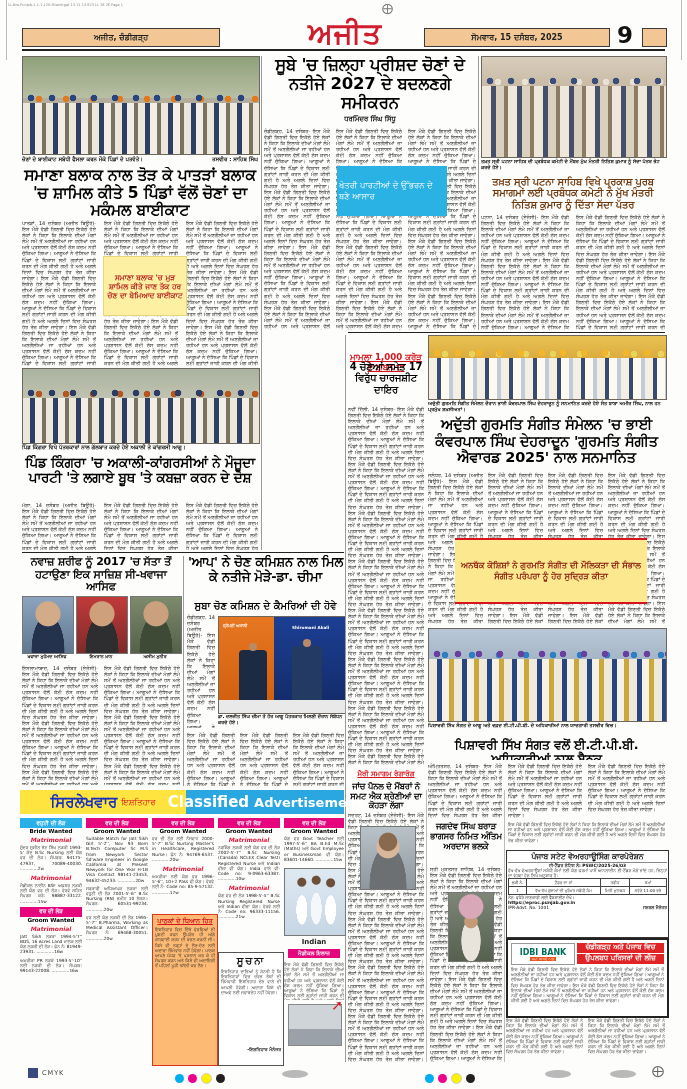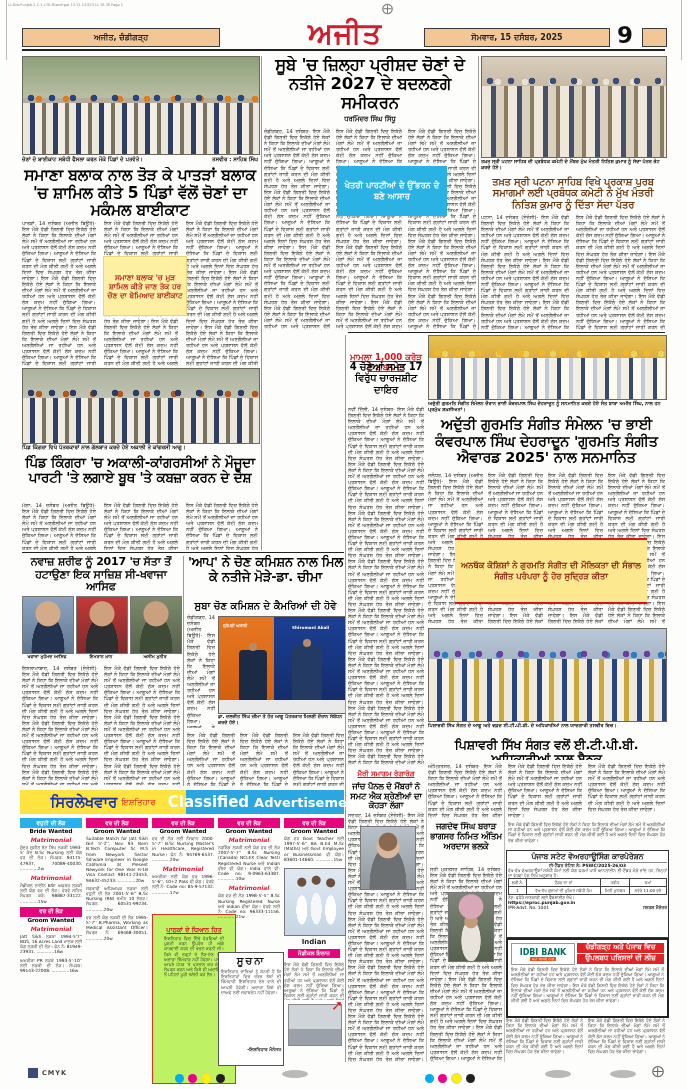--- a/index.html
+++ b/index.html
@@ -18,32 +18,32 @@
   .ph>div{position:absolute}
   .sky{inset:0 0 58% 0;background:linear-gradient(#ccd6cf,#aab39c)}
   .heads{left:0;right:0;height:15px;
     background:
       repeating-radial-gradient(circle at 8px 8px,var(--t1,#27457e) 0 3px,transparent 3.6px 100%) 0 0/21px 15px,
       repeating-radial-gradient(circle at 6px 9px,var(--t2,#d4701e) 0 3px,transparent 3.6px 100%) 10px 0/27px 15px}
   .bodies{left:0;right:0;bottom:0;
     background:repeating-linear-gradient(90deg,#ece7db 0 7px,#2e3f63 7px 12px,#f2eee5 12px 19px,#7a7260 19px 23px)}
   .quote{background:#fdf0a2;border:1px solid #e8d67a;color:#b3231f;font-weight:bold;text-align:center;
          display:flex;align-items:center;padding:2px 3px;overflow:hidden}
-  .bluebox{background:#2bb2e5;color:#fff;font-weight:bold;text-align:center;display:flex;align-items:center;
+  .bluebox{background:#2bb2e5;color:#fff;font-weight:normal;text-align:left;display:flex;align-items:center;
            justify-content:center;padding:2px;overflow:hidden}
   .ybox{background:#fce98f;border-top:2px solid #d6151c;border-bottom:2px solid #d6151c;color:#8a1f10;
         font-weight:bold;text-align:center;display:flex;align-items:center;padding:2px 4px;overflow:hidden}
   .kick{color:#d6151c;font-weight:bold;text-align:center;text-decoration:underline;overflow:hidden}
   .byline{font-weight:bold;text-align:center;color:#000;overflow:hidden}
   .chead{height:10px;display:flex;align-items:center;justify-content:center;color:#fff;font-weight:bold;font-size:5.6px}
   .chead-en{font-size:5.6px;font-weight:bold;text-align:center;color:#000;height:8px}
   .matri{color:#e3183a;font-weight:bold;font-style:italic;font-size:6px;text-align:center;height:9px}
   .cad{margin:0 0 3px 0}
   .cadbox{position:absolute;top:0;bottom:0;left:0;right:0;overflow:hidden}
-  .notice{border:1px solid #e0331b;background:#bef264;overflow:hidden;padding:11px}
+  .notice{border:1px solid #e0331b;background:#fdba74;overflow:hidden;padding:2px}
   .notice .t{color:#d6151c;font-weight:bold;font-size:6.5px;text-align:center;text-decoration:underline}
   .snotice{border:1px solid #555;background:#fff;overflow:hidden;padding:2px}
   .snotice .t{font-weight:bold;font-size:10px;text-align:center;letter-spacing:2px}
   .portrait{border:1px solid #777;overflow:hidden}
   .dots span{display:inline-block;width:9px;height:9px;border-radius:50%;margin-right:4px;vertical-align:middle}
   .oval{background:#b9b9b9;border-radius:50%/50%}
   .tbl{width:100%;border-collapse:collapse;font-size:4px}
   .tbl th,.tbl td{border:1px solid #444;padding:1px;text-align:center;font-weight:normal}
   .idbi-red{background:#e02325;color:#fff;font-weight:bold;text-align:center}
   .press-half{position:absolute;top:0;bottom:14%}
@@ -307,21 +307,21 @@
       <span style="background:#e8551e;color:#fff;font-size:3.6px;padding:0 2px">ਸਦਾ ਆਪਣੇ ਨਾਲ</span>
     </div>
     <div class="abs idbi-red" style="left:69px;top:3px;width:87px;height:10px;font-size:7px">ਚੰਡੀਗੜ੍ਹ ਅਤੇ ਪੰਜਾਬ ਵਿਚ</div>
     <div class="abs idbi-red" style="left:69px;top:14px;width:87px;height:10px;font-size:7px">ਉਪਲਬਧ ਪਰਿਸਰਾਂ ਦੀ ਲੀਜ਼</div>
     <div class="abs body4" style="left:3px;top:27px;width:153px;height:46px">ਇਸ ਮੌਕੇ ਵੱਡੀ ਗਿਣਤੀ ਵਿਚ ਇਕੱਠੇ ਹੋਏ ਲੋਕਾਂ ਨੇ ਕਿਹਾ ਕਿ ਇਲਾਕੇ ਦੀਆਂ ਮੰਗਾਂ ਲੰਮੇ ਸਮੇਂ ਤੋਂ ਅਣਗੌਲੀਆਂ ਜਾ ਰਹੀਆਂ ਹਨ ਅਤੇ ਪ੍ਰਸ਼ਾਸਨ ਵੱਲੋਂ ਕੋਈ ਠੋਸ ਕਦਮ ਨਹੀਂ ਚੁੱਕਿਆ ਗਿਆ। ਆਗੂਆਂ ਨੇ ਦੱਸਿਆ ਕਿ ਪਿੰਡਾਂ ਦੇ ਵਿਕਾਸ ਲਈ ਗ੍ਰਾਂਟਾਂ ਜਾਰੀ ਕਰਨ ਦੀ ਮੰਗ ਕੀਤੀ ਗਈ ਹੈ ਅਤੇ ਅਗਲੇ ਦਿਨਾਂ ਵਿਚ ਸੰਘਰਸ਼ ਹੋਰ ਤੇਜ਼ ਕੀਤਾ ਜਾਵੇਗਾ। ਇਸ ਮੌਕੇ ਵੱਡੀ ਗਿਣਤੀ ਵਿਚ ਇਕੱਠੇ ਹੋਏ ਲੋਕਾਂ ਨੇ ਕਿਹਾ ਕਿ ਇਲਾਕੇ ਦੀਆਂ ਮੰਗਾਂ ਲੰਮੇ ਸਮੇਂ ਤੋਂ ਅਣਗੌਲੀਆਂ ਜਾ ਰਹੀਆਂ ਹਨ ਅਤੇ ਪ੍ਰਸ਼ਾਸਨ ਵੱਲੋਂ ਕੋਈ ਠੋਸ ਕਦਮ ਨਹੀਂ ਚੁੱਕਿਆ ਗਿਆ। ਆਗੂਆਂ ਨੇ ਦੱਸਿਆ ਕਿ ਪਿੰਡਾਂ ਦੇ ਵਿਕਾਸ ਲਈ ਗ੍ਰਾਂਟਾਂ ਜਾਰੀ ਕਰਨ ਦੀ ਮੰਗ ਕੀਤੀ ਗਈ ਹੈ ਅਤੇ ਅਗਲੇ ਦਿਨਾਂ ਵਿਚ ਸੰਘਰਸ਼ ਹੋਰ ਤੇਜ਼ ਕੀਤਾ ਜਾਵੇਗਾ। </div>
   </div>
   <div class="abs body4" style="left:506px;top:1018px;width:77px;height:44px">ਇਸ ਮੌਕੇ ਵੱਡੀ ਗਿਣਤੀ ਵਿਚ ਇਕੱਠੇ ਹੋਏ ਲੋਕਾਂ ਨੇ ਕਿਹਾ ਕਿ ਇਲਾਕੇ ਦੀਆਂ ਮੰਗਾਂ ਲੰਮੇ ਸਮੇਂ ਤੋਂ ਅਣਗੌਲੀਆਂ ਜਾ ਰਹੀਆਂ ਹਨ ਅਤੇ ਪ੍ਰਸ਼ਾਸਨ ਵੱਲੋਂ ਕੋਈ ਠੋਸ ਕਦਮ ਨਹੀਂ ਚੁੱਕਿਆ ਗਿਆ। ਆਗੂਆਂ ਨੇ ਦੱਸਿਆ ਕਿ ਪਿੰਡਾਂ ਦੇ ਵਿਕਾਸ ਲਈ ਗ੍ਰਾਂਟਾਂ ਜਾਰੀ ਕਰਨ ਦੀ ਮੰਗ ਕੀਤੀ ਗਈ ਹੈ ਅਤੇ ਅਗਲੇ ਦਿਨਾਂ ਵਿਚ ਸੰਘਰਸ਼ ਹੋਰ ਤੇਜ਼ ਕੀਤਾ ਜਾਵੇਗਾ। </div>
   <div class="abs body4" style="left:588px;top:1018px;width:77px;height:44px">ਇਸ ਮੌਕੇ ਵੱਡੀ ਗਿਣਤੀ ਵਿਚ ਇਕੱਠੇ ਹੋਏ ਲੋਕਾਂ ਨੇ ਕਿਹਾ ਕਿ ਇਲਾਕੇ ਦੀਆਂ ਮੰਗਾਂ ਲੰਮੇ ਸਮੇਂ ਤੋਂ ਅਣਗੌਲੀਆਂ ਜਾ ਰਹੀਆਂ ਹਨ ਅਤੇ ਪ੍ਰਸ਼ਾਸਨ ਵੱਲੋਂ ਕੋਈ ਠੋਸ ਕਦਮ ਨਹੀਂ ਚੁੱਕਿਆ ਗਿਆ। ਆਗੂਆਂ ਨੇ ਦੱਸਿਆ ਕਿ ਪਿੰਡਾਂ ਦੇ ਵਿਕਾਸ ਲਈ ਗ੍ਰਾਂਟਾਂ ਜਾਰੀ ਕਰਨ ਦੀ ਮੰਗ ਕੀਤੀ ਗਈ ਹੈ ਅਤੇ ਅਗਲੇ ਦਿਨਾਂ ਵਿਚ ਸੰਘਰਸ਼ ਹੋਰ ਤੇਜ਼ ਕੀਤਾ ਜਾਵੇਗਾ। </div>
 
   <div class="abs" style="left:28px;top:1068px;width:10px;height:10px;background:#3a4a7e"></div>
-  <div class="abs" style="left:42px;top:1069px;font-size:6.5px;font-weight:bold;letter-spacing:1px;color:#444">CMYK</div>
+  <div class="abs" style="left:42px;top:1069px;font-size:6.5px;font-weight:normal;letter-spacing:1px;color:#444">CMYK</div>
   <div class="abs dots" style="left:175px;top:1068px">
     <span style="background:#00aeef"></span><span style="background:#ec008c"></span><span style="background:#fff200;border:1px solid #ccc"></span><span style="background:#231f20"></span>
   </div>
   <div class="abs oval" style="left:282px;top:1070px;width:26px;height:8px"></div>
   <div class="abs dots" style="left:425px;top:1068px">
     <span style="background:#00aeef"></span><span style="background:#ec008c"></span><span style="background:#fff200;border:1px solid #ccc"></span><span style="background:#231f20"></span>
   </div>
   <div class="abs oval" style="left:545px;top:1070px;width:26px;height:8px"></div>
   <div class="abs oval" style="left:610px;top:1070px;width:26px;height:8px"></div>
   <div class="abs" style="left:652px;top:1064px;font-size:12px;color:#666">⨁</div>

